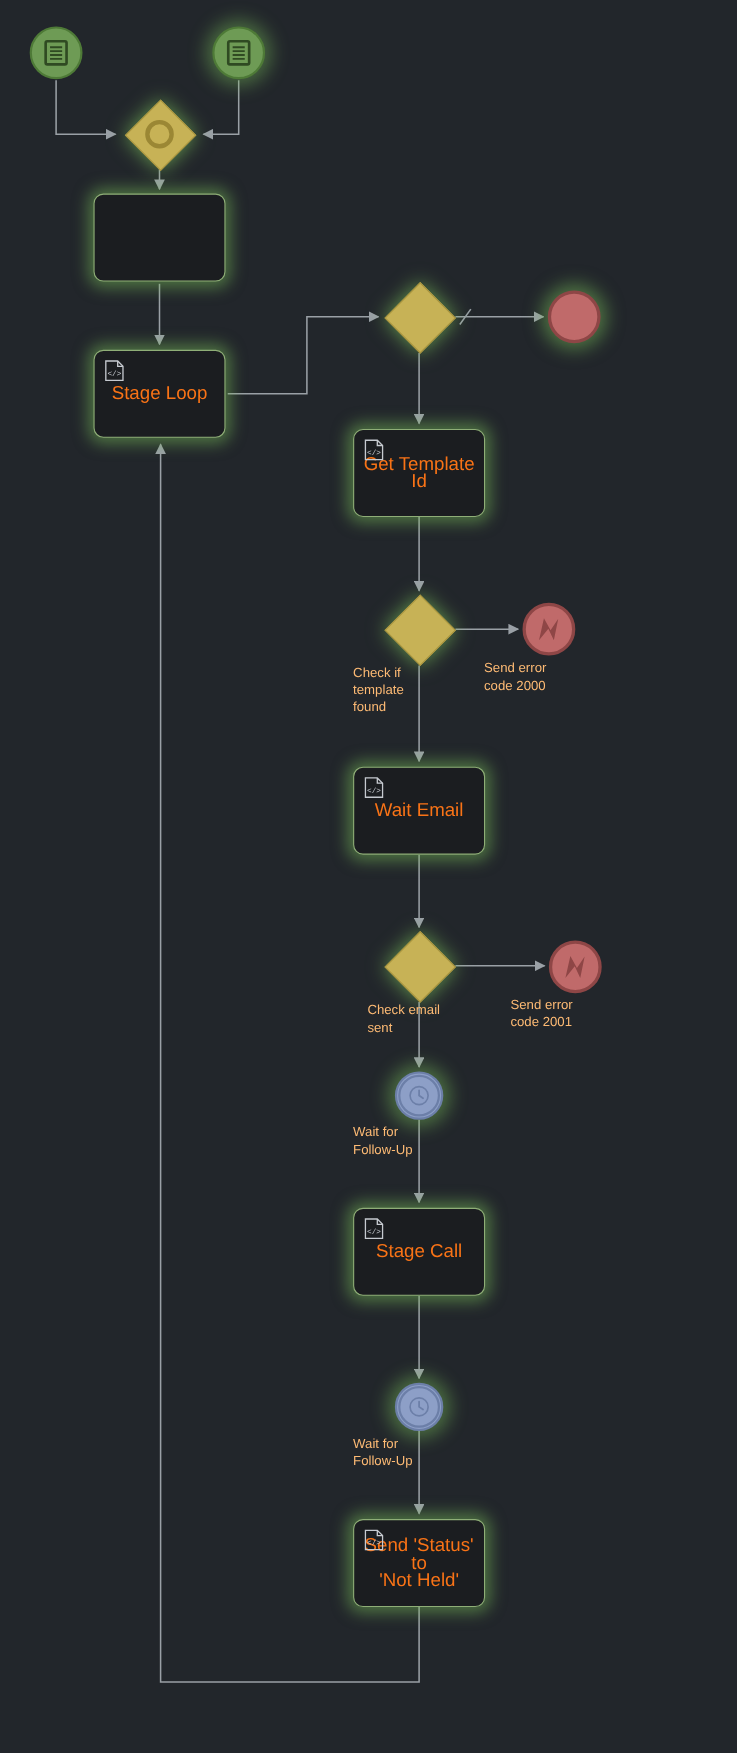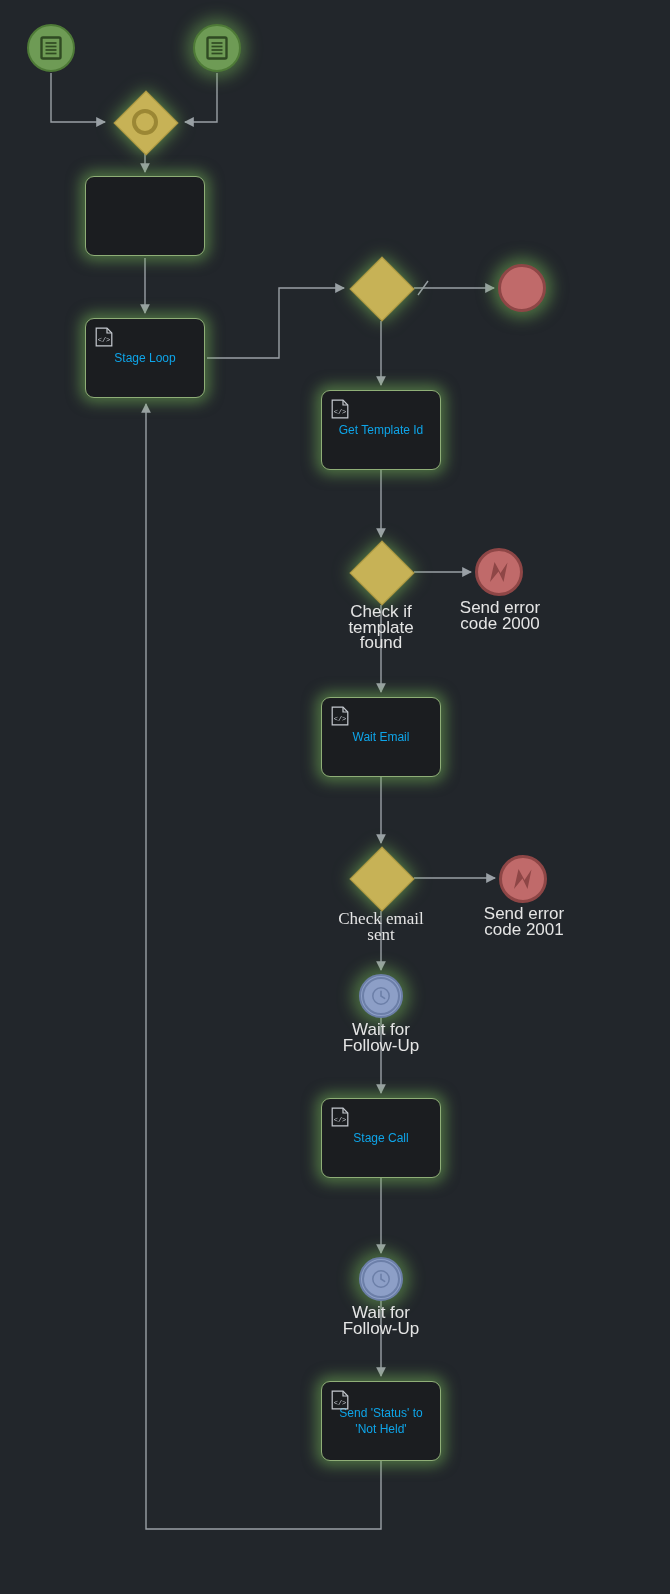--- a/index.html
+++ b/index.html
@@ -80,22 +80,22 @@
     background: #1b1d20;
     border: 1px solid #8fae77;
     box-shadow: 0 0 14px 5px rgba(122,190,90,0.50);
     display: flex;
     align-items: center;
     justify-content: center;
     padding: 2px 8px;
     box-sizing: border-box;
   }
   .task-label {
-    color: #0ea5e9;
-    font-size: 12px;
+    color: #f97316;
+    font-size: 17px;
     line-height: 16px;
     text-align: center;
     white-space: pre-line;
   }
   .task-icon {
     position: absolute;
     left: 9px;
     top: 8px;
     width: 18px;
     height: 20px;
@@ -136,24 +136,24 @@
     border-radius: 50%;
     border: 2px solid #6c7fa8;
     display: flex;
     align-items: center;
     justify-content: center;
   }
 
   
   .ext-label {
     position: absolute;
-    color: #e5e5e5;
-    font-size: 17px;
+    color: #fdba74;
+    font-size: 12px;
     line-height: 15.5px;
-    text-align: center;
+    text-align: left;
     white-space: pre-line;
   }
 </style>
 </head>
 <body>
 
 <div id="canvas">
 
   <svg id="edge-layer" viewBox="0 0 670 1594" width="670" height="1594">
     <defs>
@@ -291,21 +291,21 @@
       <text x="9" y="14.5" font-size="7" fill="#c6cad0" text-anchor="middle" font-family="Liberation Mono, monospace">&lt;/&gt;</text>
     </svg>
     <span class="task-label">Wait Email</span>
   </div>
 
   <div class="node gateway-wrap" style="left:350px; top:847px;">
     <div class="gateway">
         <div class="dia"></div>
       </div>
   </div>
-  <div class="ext-label" style="left:321px; top:911px; width:120px;font-family:Liberation Serif, serif;">Check email
+  <div class="ext-label" style="left:334px; top:911px; width:120px;">Check email
 sent</div>
 
   <div class="node end-event" style="left:499px; top:855px;">
     <svg width="26" height="28" viewBox="0 0 26 28">
       <path d="M4 24 L8.5 4 L14.5 15 L21.5 4.5 L17.5 24 L12.5 13.5 Z" fill="#8e4646"></path>
     </svg>
   </div>
   <div class="ext-label" style="left:464px; top:906px; width:120px;">Send error
 code 2001</div>
 

